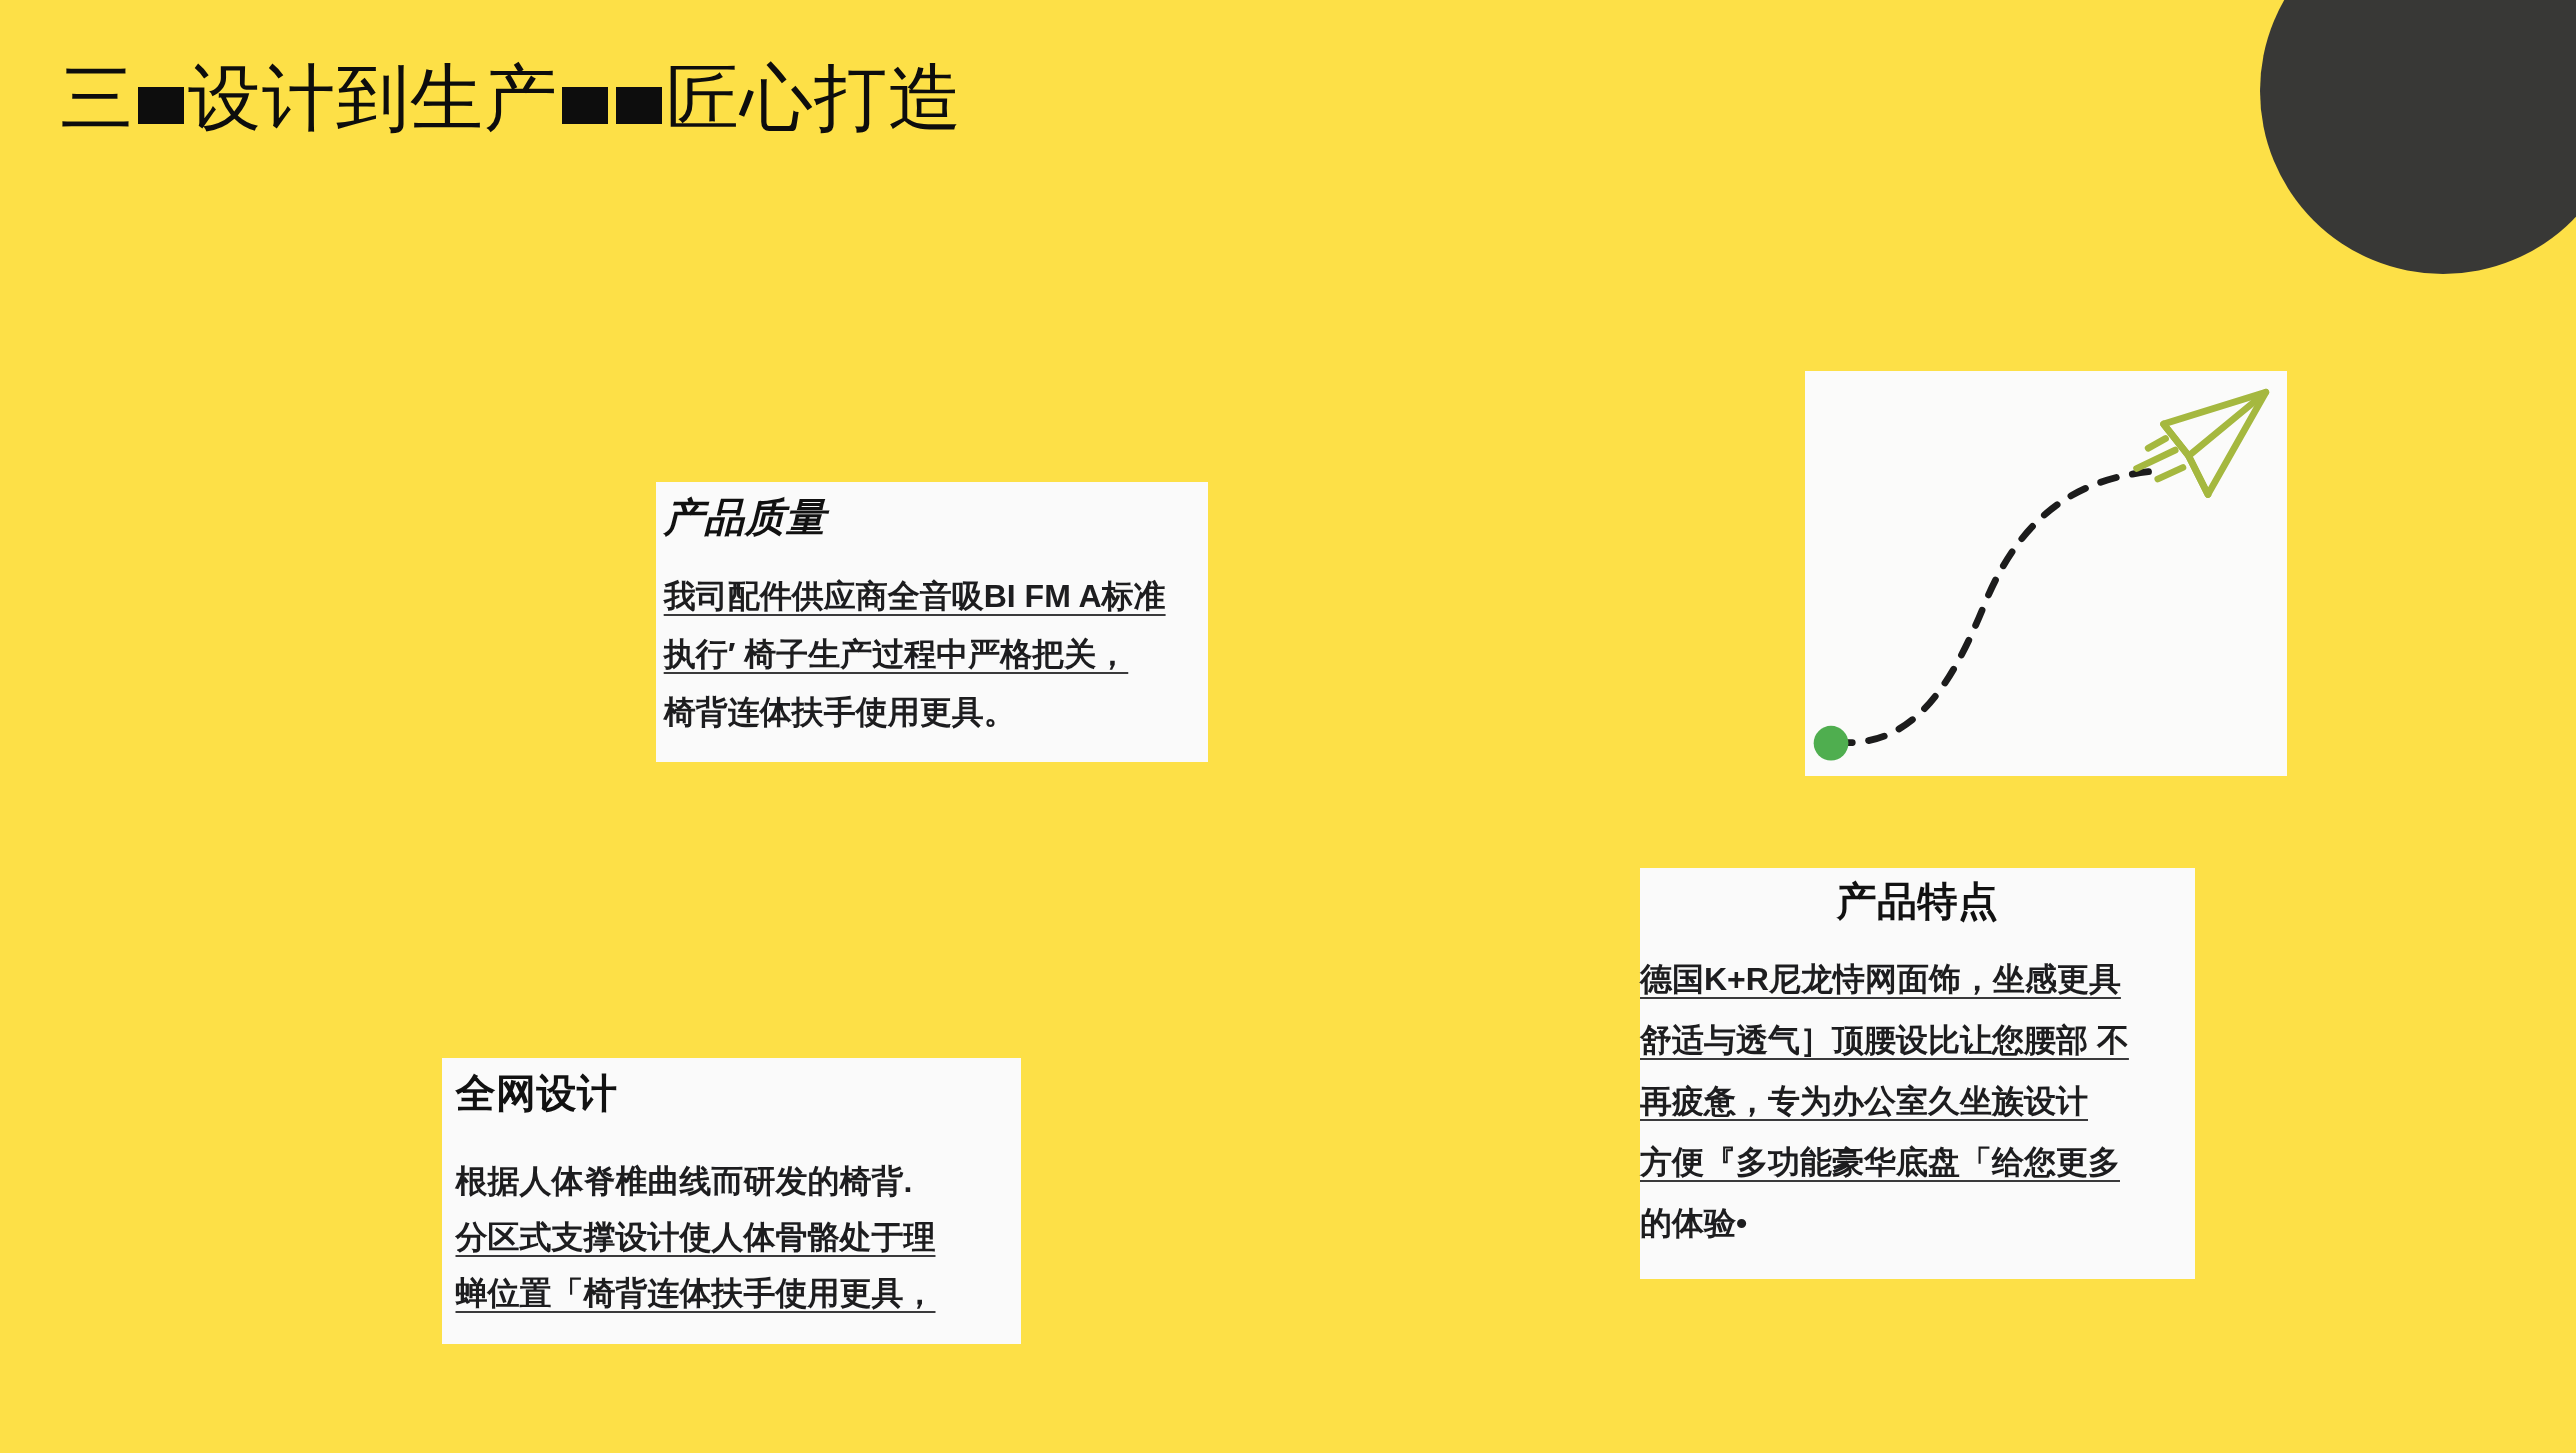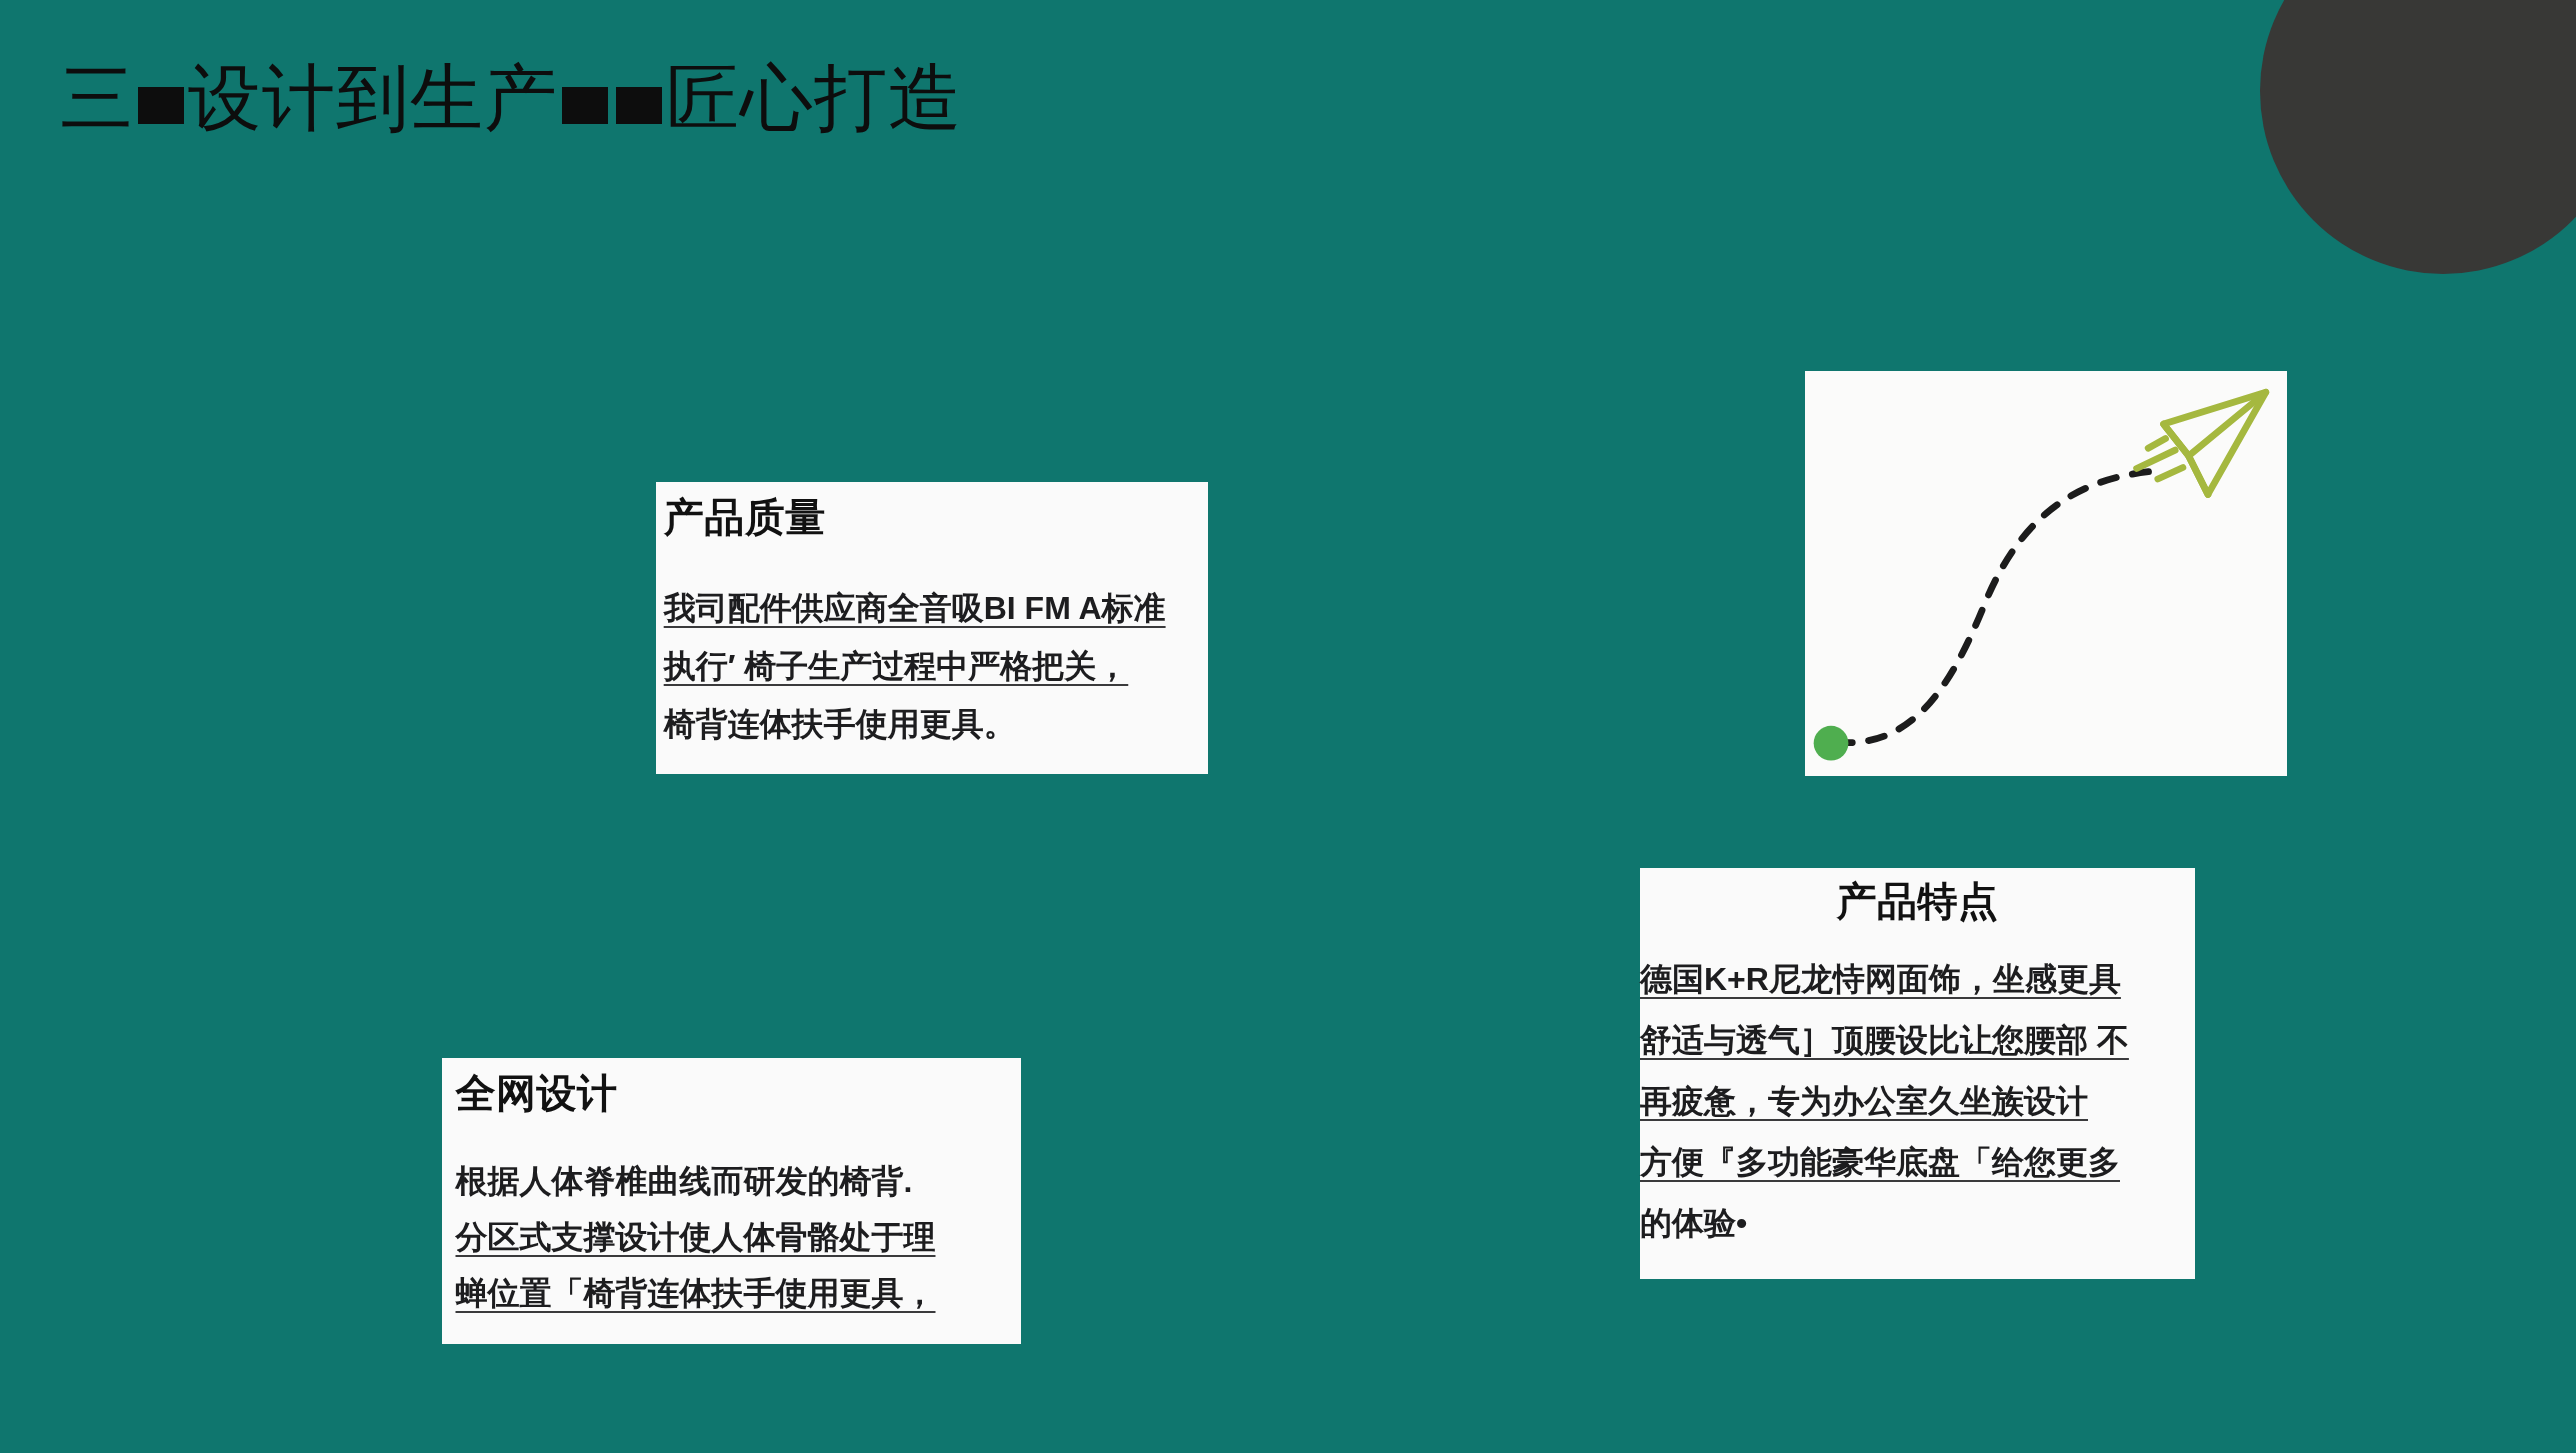--- a/index.html
+++ b/index.html
@@ -5,21 +5,21 @@
 <style>
   html, body {
     margin: 0;
     padding: 0;
     background: #ffffff;
   }
   #slide {
     position: relative;
     width: 2576px;
     height: 1453px;
-    background: #0f766e;
+    background: #fde047;
     overflow: hidden;
     font-family: "Liberation Sans", "DejaVu Sans", sans-serif;
     -webkit-font-smoothing: antialiased;
   }
 
   
   .corner-circle {
     position: absolute;
     top: -92px;
     right: -50px;
@@ -84,21 +84,21 @@
     text-decoration-color: #3a3a3c;
   }
 
   
   #card-quality {
     left: 656px;
     top: 482px;
     width: 552px;
     padding: 11.6px 0 21px 7.7px;
   }
-  #card-quality .card-heading { margin-bottom: 39px; }
+  #card-quality .card-heading { margin-bottom: 27px; font-style: italic; }
   #card-quality .card-body .line { line-height: 58px; }
 
   
   #card-features {
     left: 1640px;
     top: 868px;
     width: 555px;
     padding: 9.6px 0 25px 0;
     text-align: center;
   }

